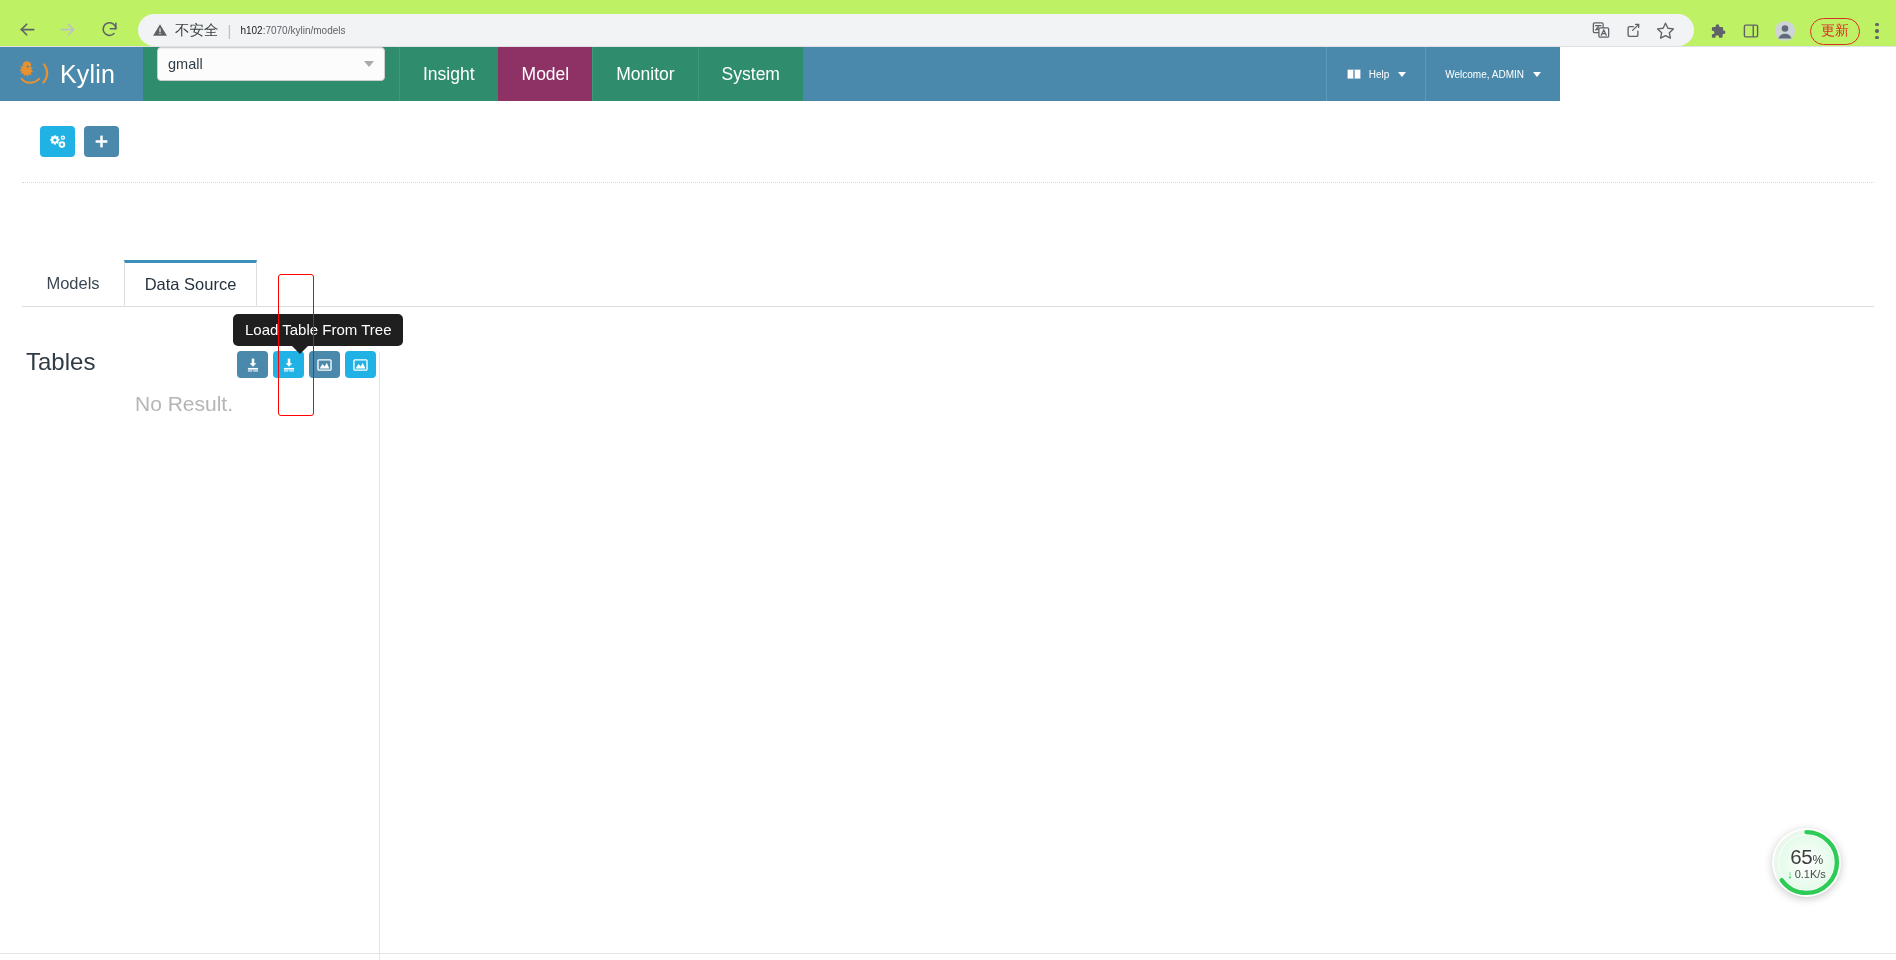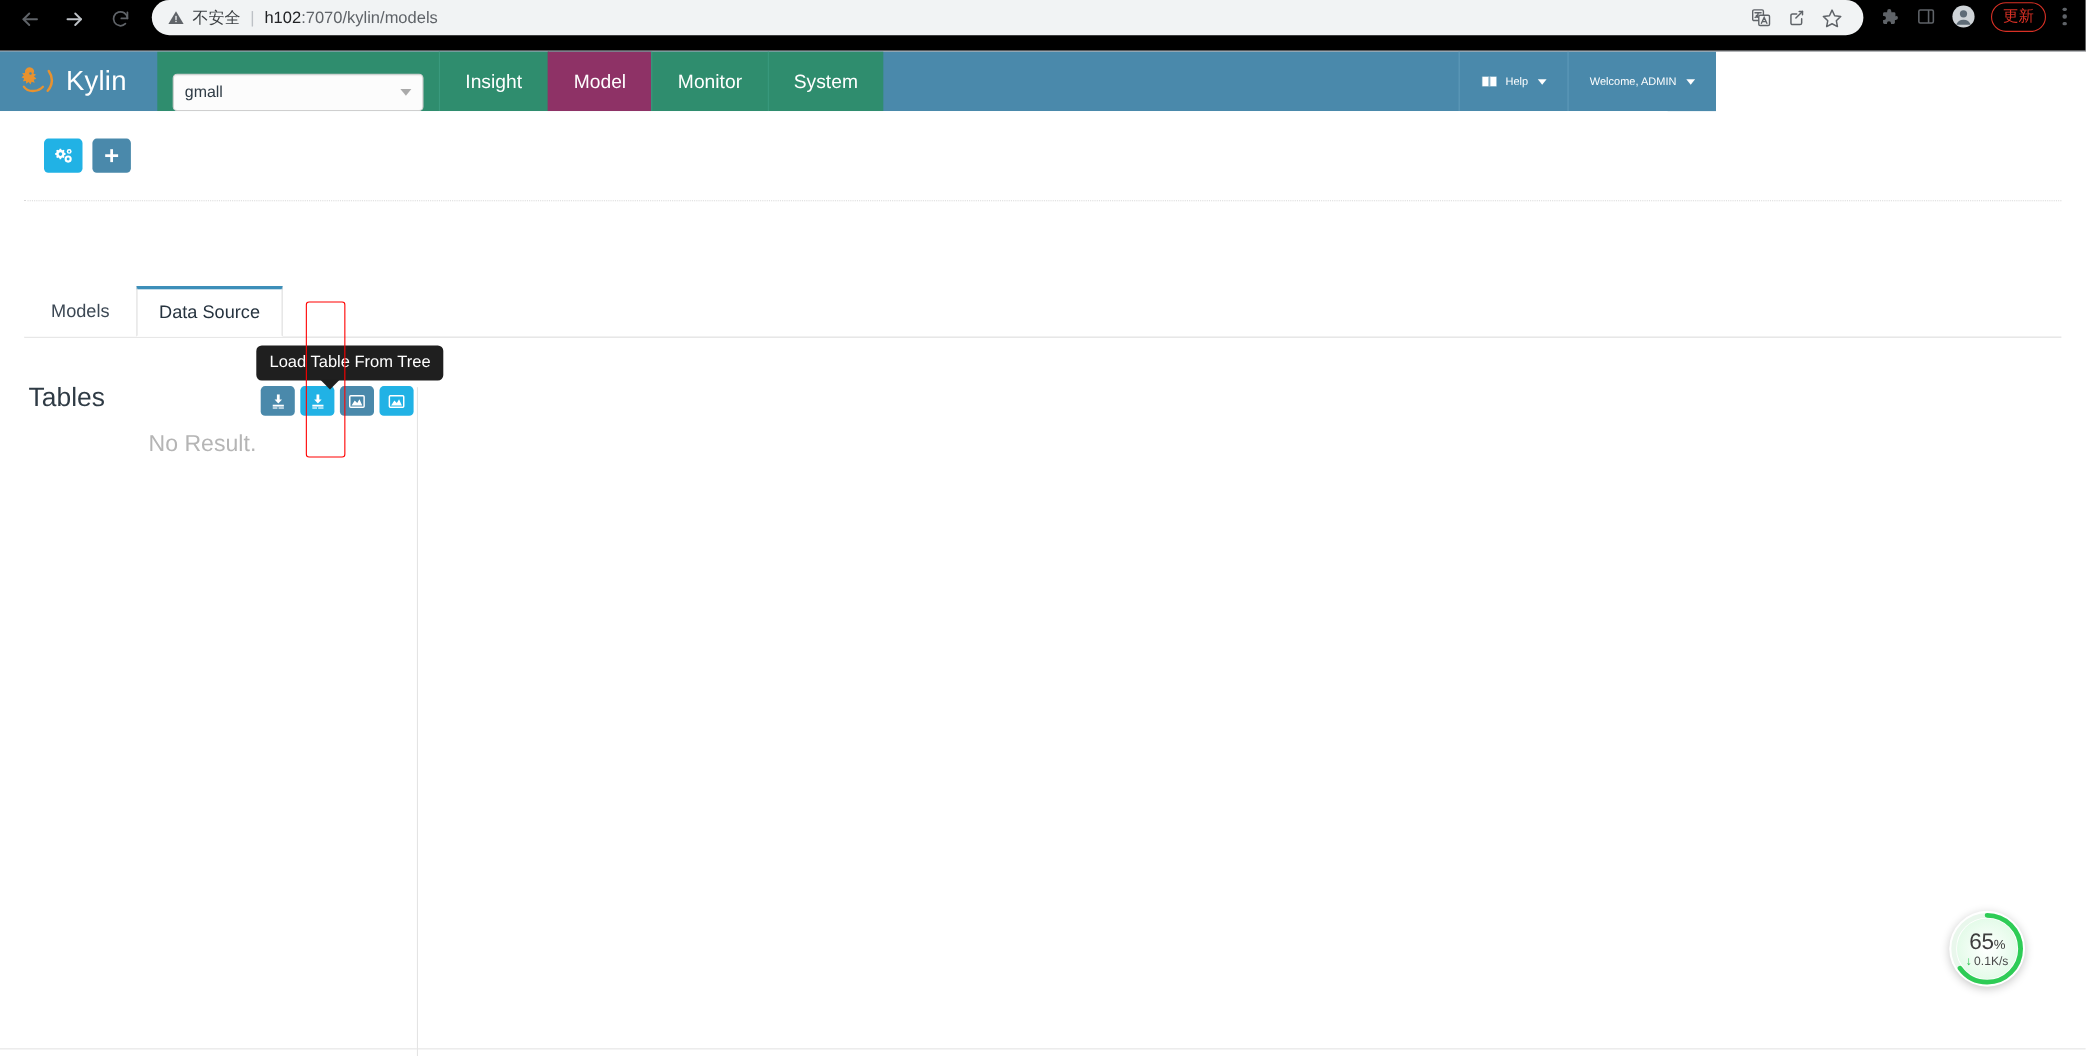--- a/index.html
+++ b/index.html
@@ -8,22 +8,22 @@
     width: 1896px; height: 960px;
     font-family: "Liberation Sans", "DejaVu Sans", sans-serif;
     background: #ffffff;
     overflow: hidden;
   }
 
   
   #browser-chrome {
     position: absolute; left: 0; top: 0;
     width: 1896px; height: 47px;
-    background: #000000;
-    display: flex; align-items: flex-start;
+    background: #bef264;
+    display: flex; align-items: flex-end;
     border-bottom: 1px solid #dfe1e5;
   }
   .nav-btn {
     width: 34px; height: 34px;
     display: flex; align-items: center; justify-content: center;
     border-radius: 50%;
     color: #5f6368;
     flex: 0 0 auto;
   }
   .nav-btn.disabled { color: #bdc1c6; }
@@ -42,21 +42,21 @@
     min-width: 0;
   }
   #omnibox .warn-tri { margin-right: 7px; display:flex; align-items:center;}
   #omnibox .insecure-label {
     font-size: 14.5px; color: #3c4043; white-space: nowrap;
   }
   #omnibox .sep {
     color: #bdc1c6; margin: 0 9px; font-size: 15px; font-weight: 300;
   }
   #omnibox .url-text {
-    font-size: 15px; color: #202124; white-space: nowrap;
+    font-size: 10px; color: #202124; white-space: nowrap;
     overflow: hidden; text-overflow: ellipsis;
   }
   #omnibox .url-text .url-host { color: #202124; }
   #omnibox .url-text .url-path { color: #5f6368; }
 
   #omnibox-actions {
     display: flex; align-items: center; gap: 2px;
     margin-left: auto; flex: 0 0 auto;
   }
   .tb-icon {
@@ -103,21 +103,21 @@
     color: #ffffff; font-size: 25px; letter-spacing: .2px;
   }
   #nav-green {
     background: #2f8d6e;
     display: flex; align-items: center;
     flex: 0 0 auto;
     height: 54px;
   }
   #project-select-wrap {
     padding: 0 14px;
-    display: flex; align-items: flex-end;
+    display: flex; align-items: flex-start;
     height: 54px;
   }
   #project-select {
     width: 228px; height: 34px;
     background: #fcfcfc;
     border: 1px solid #cfcfcf;
     border-radius: 4px;
     display: flex; align-items: center; justify-content: space-between;
     padding: 0 10px;
     box-shadow: inset 0 1px 1px rgba(0,0,0,.06);

